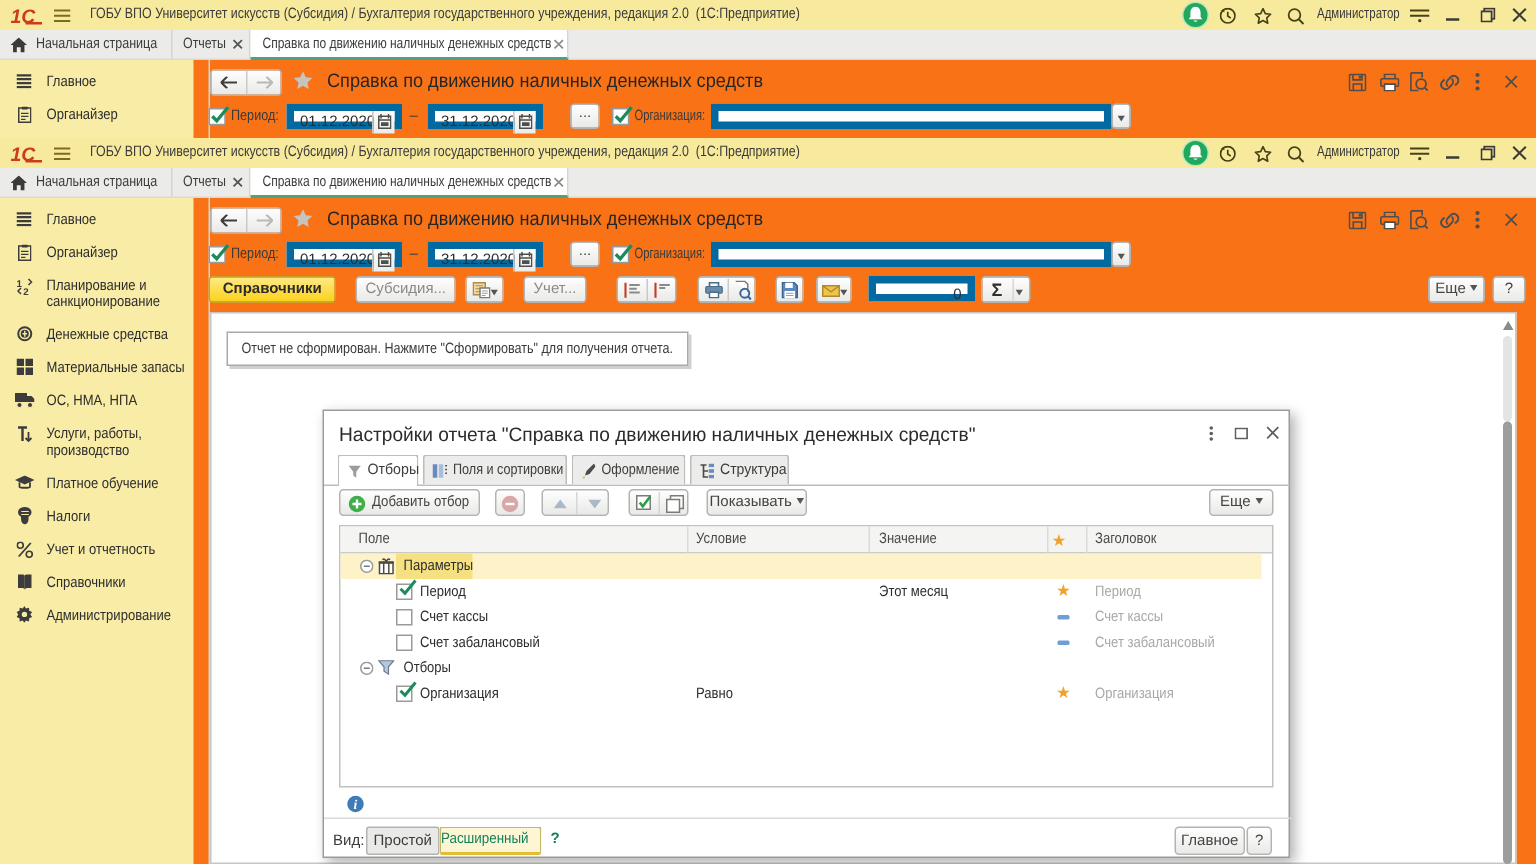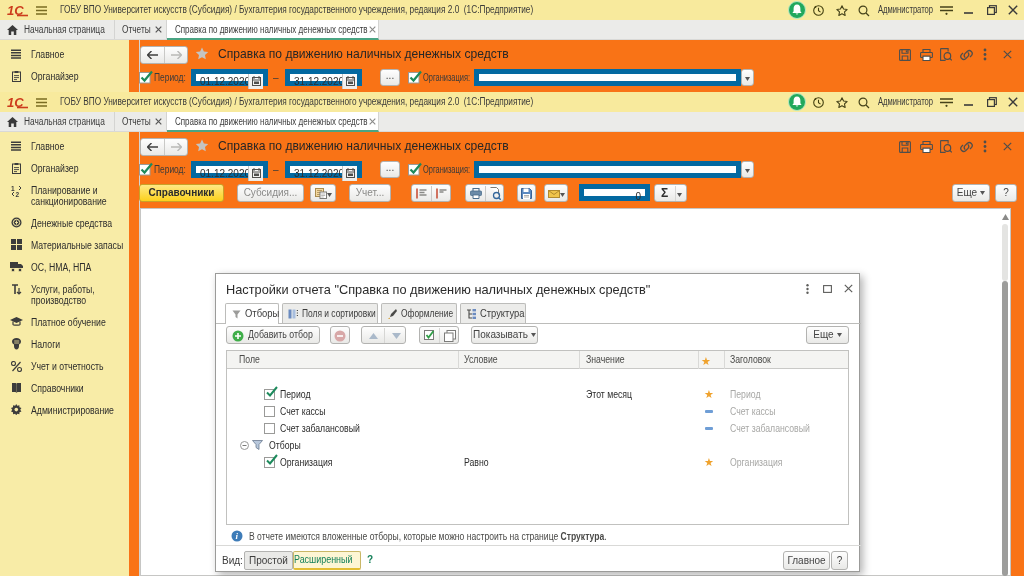--- a/index.html
+++ b/index.html
@@ -472,20 +472,23 @@
  <div class="btn" style="left:952px;top:52px;width:38px;height:18px;line-height:16px">Еще<svg style="display:inline-block;vertical-align:1px;margin-left:3px" width="5" height="4" viewBox="0 0 5 4">
             <path d="M0 0h5L2.5 4z" fill="#555"></path>
           </svg></div>
  <div class="btn" style="left:995px;top:52px;width:22px;height:18px;line-height:16px">?</div>
  <div class="a" style="left:140px;top:76px;width:871px;height:368px;background:#fff;border:1px solid #c6c6c4"></div>
  <svg class="a" style="left:1002px;top:82px" width="7" height="6" viewBox="0 0 7 6">
           <path d="M3.5 0 L7 6 H0z" fill="#8a8a88"></path>
         </svg>
  <div class="a" style="left:1002px;top:92px;width:6px;height:57px;background:#e4e4e2;border-radius:3px"></div>
  <div class="a" style="left:1002px;top:149px;width:6px;height:295px;background:#9d9d9b;border-radius:3px"></div>
+ <div class="a" style="left:151px;top:89px;width:308px;height:23px;background:#fff;border:1px solid #a9a9a7;box-shadow:2px 2px 0 rgba(120,120,120,0.35);line-height:21px;color:#3a3a3a">
+          <span class="a" style="left:9px;top:0"><span class="sx " id="sx16" style="transform:scaleX(0.8372);">Отчет не сформирован. Нажмите "Сформировать" для получения отчета.</span></span>
+        </div>
  <div class="a" style="left:215px;top:141px;width:645px;height:299px;background:#fff;border:1px solid #9b9b99;box-shadow:3px 3px 8px rgba(0,0,0,0.3)">
   <div class="a" style="left:10px;top:8px;font-size:13px;color:#2b2b2b"><span class="sx " id="sx17" style="transform:scaleX(0.9815);">Настройки отчета "Справка по движению наличных денежных средств"</span></div>
   <svg class="a" style="left:590px;top:10px" width="3" height="10" viewBox="0 0 3 10">
             <circle cx="1.5" cy="1.3" r="1.2" fill="#5e5e5c"></circle>
             <circle cx="1.5" cy="5" r="1.2" fill="#5e5e5c"></circle>
             <circle cx="1.5" cy="8.7" r="1.2" fill="#5e5e5c"></circle>
           </svg>
   <svg class="a" style="left:607px;top:11px" width="9" height="8" viewBox="0 0 9 8">
             <rect x="0.6" y="0.6" width="7.8" height="6.8" fill="none" stroke="#5e5e5c" stroke-width="1.1"></rect>
           </svg>
@@ -566,20 +569,35 @@
     <div class="a" style="left:0;top:0;width:621px;height:18px;background:#f4f4f2;border-bottom:1px solid #c9c9c7">
       <span class="hdr-c" style="left:12px">Поле</span>
               <span class="hdr-c" style="left:237px">Условие</span>
               <span class="hdr-c" style="left:359px">Значение</span>
               <span class="hdr-c star" style="left:474px;top:1px">★</span>
               <span class="hdr-c" style="left:503px">Заголовок</span>
       <span class="a" style="left:231px;top:0;width:1px;height:18px;background:#d9d9d7"></span>
               <span class="a" style="left:352px;top:0;width:1px;height:18px;background:#d9d9d7"></span>
               <span class="a" style="left:471px;top:0;width:1px;height:18px;background:#d9d9d7"></span>
               <span class="a" style="left:497px;top:0;width:1px;height:18px;background:#d9d9d7"></span>
+    </div>
+    <div class="row" style="top:18px;height:17px">
+              <span class="a" style="left:0;top:0;width:614px;height:17px;background:#fdf2c8"></span>
+              <span class="a" style="left:37px;top:0;width:51px;height:17px;background:#f5e182"></span>
+      <svg class="a" style="left:13px;top:4px" width="9" height="9" viewBox="0 0 9 9">
+                <circle cx="4.5" cy="4.5" r="4" fill="#fff" stroke="#9a9a98"></circle>
+                <path d="M2.5 4.5h4" stroke="#7b7b79"></path>
+              </svg>
+      <svg class="a" style="left:25px;top:3px" width="11" height="11" viewBox="0 0 11 11">
+                <rect x="1" y="3" width="9" height="7.5" fill="#fff" stroke="#4a4a48" stroke-width="1"></rect>
+                <path d="M0.5 3 h10" stroke="#4a4a48" stroke-width="1.6"></path>
+                <path d="M3.8 3 v7.5 M7.2 3 v7.5" stroke="#4a4a48" stroke-width="1"></path>
+                <path d="M3 1.2 C4 0 5.5 1.5 5.5 2.8 C5.5 1.5 7 0 8 1.2" fill="none" stroke="#4a4a48" stroke-width="1"></path>
+              </svg>
+      <span class="rtx" style="left:42px;color:#2d2d2d">Параметры</span>
     </div>
     <div class="row" style="top:35px">
       <span class="cb" style="left:37px;top:3px"></span>
               <svg class="a" style="left:38px;top:0px" width="13" height="13" viewBox="0 0 13 13">
                 <path d="M2 6.5 L5 9.5 L12 1" stroke="#1d8a5c" stroke-width="2" fill="none"></path>
               </svg>
       <span class="rtx" style="left:53px;color:#2d2d2d">Период</span>
       <span class="rtx" style="left:359px;color:#2d2d2d">Этот месяц</span>
       <span class="rtx star" style="left:477px;top:0px">★</span>
       <span class="rtx gtxt" style="left:503px">Период</span>
@@ -615,21 +633,20 @@
       <span class="rtx" style="left:237px;color:#2d2d2d">Равно</span>
       <span class="rtx star" style="left:477px;top:0px">★</span>
       <span class="rtx gtxt" style="left:503px">Организация</span>
     </div>
   </div>
   <div class="a" style="left:0;top:255px;width:645px;height:16px">
     <svg class="a" style="left:15px;top:1px" width="12" height="12" viewBox="0 0 12 12">
               <circle cx="6" cy="6" r="5.5" fill="#3e7cb8"></circle>
               <text x="4.6" y="9.3" font-size="9" font-family="Liberation Serif" font-style="italic" font-weight="bold" fill="#fff">i</text>
             </svg>
-    <span class="a" style="left:33px;top:2px;color:#4a4a48"><span class="sx " id="sx23" style="transform:scaleX(0.8565);">В отчете имеются вложенные отборы, которые можно настроить на странице <b>Структура</b>.</span></span>
   </div>
   <div class="a" style="left:0;top:271px;width:645px;height:1px;background:#d9d9d7"></div>
   <div class="a" style="left:6px;top:281px;color:#3a3a3a">Вид:</div>
   <div class="a" style="left:28px;top:277px;width:49px;height:19px;background:#e9e9e7;border:1px solid #b3b3b1;border-radius:2px;text-align:center;line-height:17px;color:#3c3c3c">Простой</div>
   <div class="a" style="left:77px;top:277px;width:68px;height:19px;background:#fdf6d4;border:1px solid #c9b767;border-bottom:2px solid #e3be32;border-radius:2px;text-align:center;line-height:16px;color:#15805a"><span class="sx " id="sx24" style="transform:scaleX(0.8923);">Расширенный</span></div>
   <div class="a" style="left:151px;top:280px;color:#15805a;font-weight:bold">?</div>
   <div class="btn" style="left:567px;top:277px;width:47px;height:19px;line-height:17px">Главное</div>
   <div class="btn" style="left:615px;top:277px;width:17px;height:19px;line-height:17px">?</div>
  </div>
 </div>

